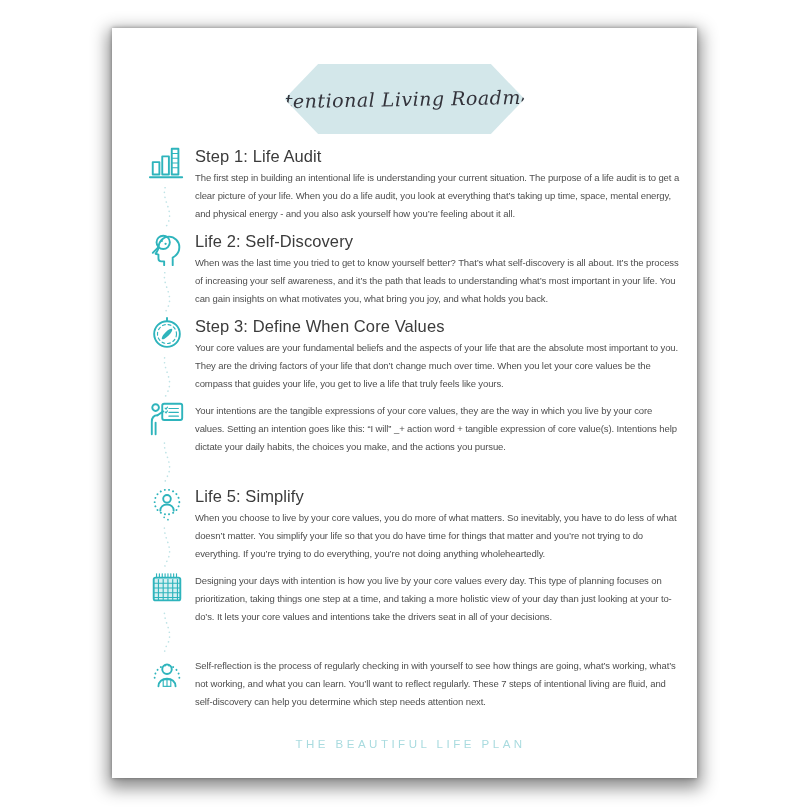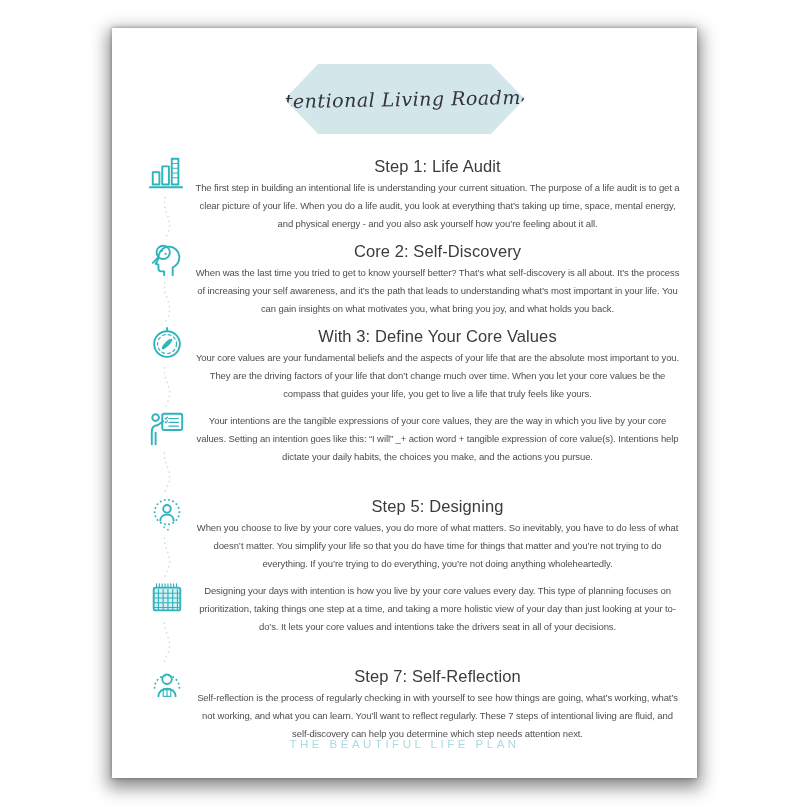--- a/index.html
+++ b/index.html
@@ -30,23 +30,22 @@
     font-style: italic;
     font-size: 19px;
     color: #33333b;
     letter-spacing: 0.5px;
     white-space: nowrap;
     transform: rotate(-1deg);
   }
   
   .steps {
     position: relative;
-    margin-top: 19px;
+    margin-top: 9px;
     padding: 0 17px 0 33px;
-    text-align: center;
   }
   .connector {
     position: absolute;
     left: 40px; top: 40px;
     width: 40px; height: 520px;
     z-index: 1;
   }
   .step {
     display: flex;
     gap: 6px;
@@ -73,21 +72,21 @@
   }
   .step-body {
     font-size: 9.5px;
     line-height: 18px;
     letter-spacing: -0.1px;
     color: #4e4e4e;
   }
   
   .footer {
     position: absolute;
-    bottom: 28px; left: 0;
+    bottom: 28px; left: 6px;
     width: 100%;
     text-align: center;
     font-size: 11.5px;
     letter-spacing: 3.5px;
     color: #a9dbdf;
   }
   .ic { stroke: #2eb4bc; fill: none; stroke-width: 2; stroke-linecap: round; stroke-linejoin: round; }
   .ic-thin { stroke: #2eb4bc; fill: none; stroke-width: 1.2; stroke-linecap: round; }
   .ic-fill { fill: #2eb4bc; stroke: none; }
   .ic-light { fill: #d7f0f2; }
@@ -130,36 +129,36 @@
       <div class="icon-wrap">
         <svg viewBox="0 0 40 40">
           <path class="ic" d="M17 37v-4h-3c-2 0-3-1-3-3v-4l-3-1c1-2 3-4 3-6 0-7 5-12 11-12s11 5 11 11c0 5-3 9-7 11v8"></path>
           <circle class="ic" cx="16" cy="13" r="7"></circle>
           <line class="ic" x1="11" y1="18" x2="5" y2="24"></line>
           <circle class="ic-fill" cx="14.5" cy="11.5" r="1.2"></circle>
           <circle class="ic-fill" cx="18.5" cy="14.5" r="1.2"></circle>
         </svg>
       </div>
       <div class="step-content">
-        <div class="step-title">Core 2: Self-Discovery</div>
+        <div class="step-title">Life 2: Self-Discovery</div>
         <div class="step-body">When was the last time you tried to get to know yourself better? That’s what self-discovery is all about. It’s the process of increasing your self awareness, and it’s the path that leads to understanding what’s most important in your life. You can gain insights on what motivates you, what bring you joy, and what holds you back.</div>
       </div>
     </div>
 
     <div class="step">
       <div class="icon-wrap">
         <svg viewBox="0 0 40 40">
           <circle class="ic" cx="20" cy="20" r="13.5"></circle>
           <circle class="ic-thin" cx="20" cy="20" r="10" stroke-dasharray="3 3"></circle>
           <ellipse class="ic-fill" cx="20" cy="20" rx="2.4" ry="7.5" transform="rotate(45 20 20)"></ellipse>
           <line class="ic" x1="20" y1="3" x2="20" y2="6"></line>
         </svg>
       </div>
       <div class="step-content">
-        <div class="step-title">With 3: Define Your Core Values</div>
+        <div class="step-title">Step 3: Define When Core Values</div>
         <div class="step-body">Your core values are your fundamental beliefs and the aspects of your life that are the absolute most important to you. They are the driving factors of your life that don’t change much over time. When you let your core values be the compass that guides your life, you get to live a life that truly feels like yours.</div>
       </div>
     </div>
 
     <div class="step">
       <div class="icon-wrap">
         <svg viewBox="0 0 40 40">
           <rect class="ic" x="15" y="4" width="21" height="17" rx="2"></rect>
           <line class="ic-thin" x1="22" y1="9" x2="32" y2="9"></line>
           <line class="ic-thin" x1="22" y1="13" x2="32" y2="13"></line>
@@ -181,21 +180,21 @@
       <div class="icon-wrap">
         <svg viewBox="0 0 40 40">
           <circle class="ic" cx="20" cy="18" r="13" stroke-width="2.6" stroke-dasharray="0.1 4.4"></circle>
           <circle class="ic" cx="20" cy="14.5" r="4"></circle>
           <path class="ic" d="M13 27c0-4 3-6.5 7-6.5s7 2.5 7 6.5"></path>
           <circle class="ic-fill" cx="17" cy="34" r="0.9"></circle>
           <circle class="ic-fill" cx="21" cy="36.5" r="0.9"></circle>
         </svg>
       </div>
       <div class="step-content">
-        <div class="step-title">Step 5: Designing</div>
+        <div class="step-title">Life 5: Simplify</div>
         <div class="step-body">When you choose to live by your core values, you do more of what matters. So inevitably, you have to do less of what doesn’t matter. You simplify your life so that you do have time for things that matter and you’re not trying to do everything. If you’re trying to do everything, you’re not doing anything wholeheartedly.</div>
       </div>
     </div>
 
     <div class="step">
       <div class="icon-wrap">
         <svg viewBox="0 0 40 40">
           <rect class="ic ic-light" x="6" y="8" width="28" height="24" rx="2"></rect>
           <line class="ic-thin" x1="9" y1="4" x2="9" y2="8"></line>
           <line class="ic-thin" x1="12" y1="4" x2="12" y2="8"></line>
@@ -225,21 +224,20 @@
       <div class="icon-wrap">
         <svg viewBox="0 0 40 40">
           <path class="ic" d="M7 24a13 13 0 1 1 26 0" stroke-width="2.2" stroke-dasharray="0.1 4.4"></path>
           <circle class="ic" cx="20" cy="15" r="5"></circle>
           <path class="ic" d="M11 33c0-5 4-8 9-8s9 3 9 8"></path>
           <rect class="ic-thin" x="16" y="26" width="8" height="7"></rect>
           <line class="ic-thin" x1="20" y1="26" x2="20" y2="33"></line>
         </svg>
       </div>
       <div class="step-content">
-        <div class="step-title">Step 7: Self-Reflection</div>
         <div class="step-body">Self-reflection is the process of regularly checking in with yourself to see how things are going, what’s working, what’s not working, and what you can learn. You’ll want to reflect regularly. These 7 steps of intentional living are fluid, and self-discovery can help you determine which step needs attention next.</div>
       </div>
     </div>
 
   </div>
 
   <div class="footer">THE BEAUTIFUL LIFE PLAN</div>
 
 </div>
 

